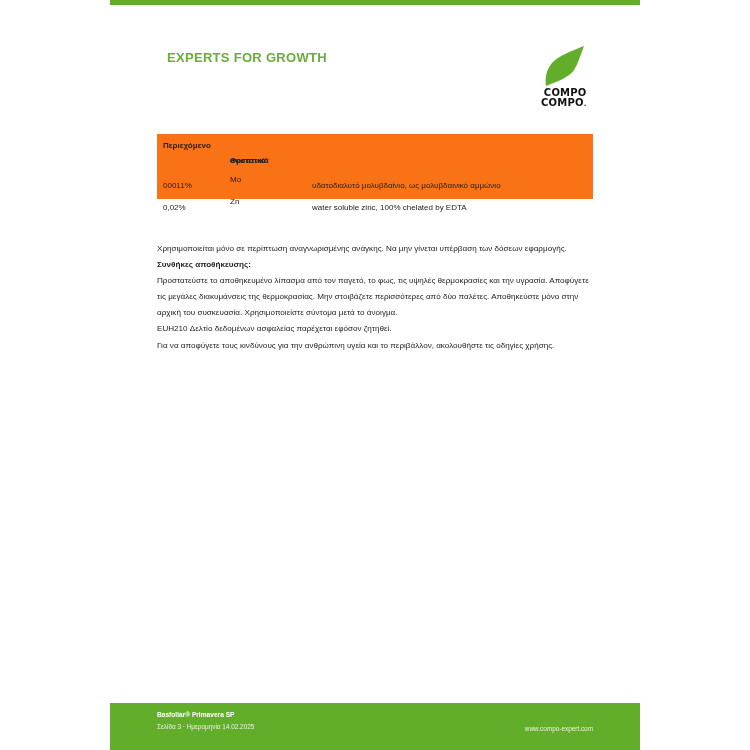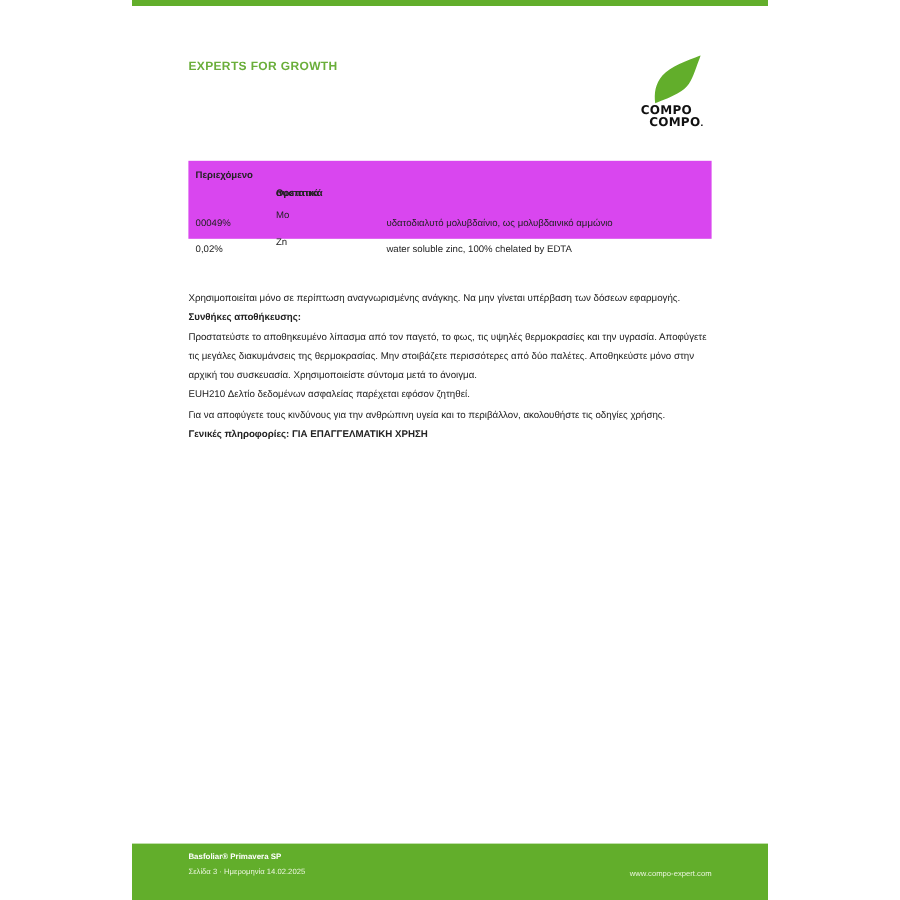--- a/index.html
+++ b/index.html
@@ -26,33 +26,34 @@
     .top-band {
       position: absolute;
       left: 0;
       top: 0;
       width: 530px;
       height: 5px;
       background: #62ae2b;
     }
     .tagline {
       position: absolute;
-      left: 47px;
+      left: 57px;
       top: 50px;
-      font-size: 10px;
+      font-size: 13px;
       font-weight: bold;
       letter-spacing: 0.3px;
       color: #6aae3a;
     }
     .logo {
       position: absolute;
       left: 424px;
       top: 46px;
       width: 62px;
       height: 66px;
+      text-align: right;
     }
     .logo svg { display: block; }
     .logo-text {
       position: absolute;
       left: 0;
       top: 42px;
       font-family: "DejaVu Sans", sans-serif;
       font-weight: bold;
       font-size: 10px;
       line-height: 10px;
@@ -64,36 +65,36 @@
 
     
     .nutr-table {
       position: absolute;
       left: 47px;
       top: 134px;
       width: 436px;
       font-size: 8px;
     }
     .nutr-shaded {
-      background: #d946ef;
+      background: #f97316;
       height: 65px;
       position: relative;
     }
     .nutr-white {
       height: 19px;
       position: relative;
     }
     .cell {
       position: absolute;
       line-height: 15px;
     }
     .hdr { font-weight: bold; color: #222; }
     .col1 { left: 6px; }
     .col2 { left: 73px; }
-    .col3 { left: 165px; }
+    .col3 { left: 155px; }
 
     
     .body-text {
       position: absolute;
       left: 47px;
       top: 241px;
       width: 440px;
       font-size: 8.1px;
       line-height: 16.1px;
       color: #222222;
@@ -149,38 +150,37 @@
       <div>COMPO</div>
       <div class="l2"><span>COMPO</span><span class="dot">.</span></div>
     </div>
   </div>
 
   <div class="nutr-table">
     <div class="nutr-shaded">
       <div class="cell hdr col1" style="top:4px;">Περιεχόμενο</div>
       <div class="cell hdr col2" style="top:19px;">Θρεπτικά</div>
       <div class="cell hdr col2" style="top:19px;">συστατικά</div>
-      <div class="cell col1" style="top:44px;">00049%</div>
+      <div class="cell col1" style="top:44px;">00011%</div>
       <div class="cell col2" style="top:26px;margin-top:12px;">Mo</div>
       <div class="cell col3" style="top:44px;">υδατοδιαλυτό μολυβδαίνιο, ως μολυβδαινικό αμμώνιο</div>
     </div>
     <div class="nutr-white">
       <div class="cell col1" style="top:1px;">0,02%</div>
       <div class="cell col2" style="top:-5px;">Zn</div>
       <div class="cell col3" style="top:1px;">water soluble zinc, 100% chelated by EDTA</div>
     </div>
   </div>
 
   <div class="body-text">
     <p>Χρησιμοποιείται μόνο σε περίπτωση αναγνωρισμένης ανάγκης. Να μην γίνεται υπέρβαση των δόσεων εφαρμογής.</p>
     <p class="b">Συνθήκες αποθήκευσης:</p>
     <p>Προστατεύστε το αποθηκευμένο λίπασμα από τον παγετό, το φως, τις υψηλές θερμοκρασίες και την υγρασία. Αποφύγετε τις μεγάλες διακυμάνσεις της θερμοκρασίας. Μην στοιβάζετε περισσότερες από δύο παλέτες. Αποθηκεύστε μόνο στην αρχική του συσκευασία. Χρησιμοποιείστε σύντομα μετά το άνοιγμα.</p>
     <p>EUH210 Δελτίο δεδομένων ασφαλείας παρέχεται εφόσον ζητηθεί.</p>
     <p>Για να αποφύγετε τους κινδύνους για την ανθρώπινη υγεία και το περιβάλλον, ακολουθήστε τις οδηγίες χρήσης.</p>
-    <p class="b"><span>Γενικές πληροφορίες:</span><span> ΓΙΑ ΕΠΑΓΓΕΛΜΑΤΙΚΗ ΧΡΗΣΗ</span></p>
   </div>
 
   <div class="footer">
     <div class="footer-product">Basfoliar® Primavera SP</div>
     <div class="footer-page">Σελίδα 3 · Ημερομηνία 14.02.2025</div>
     <div class="footer-url">www.compo-expert.com</div>
   </div>
 </div>
 
 </body></html>

